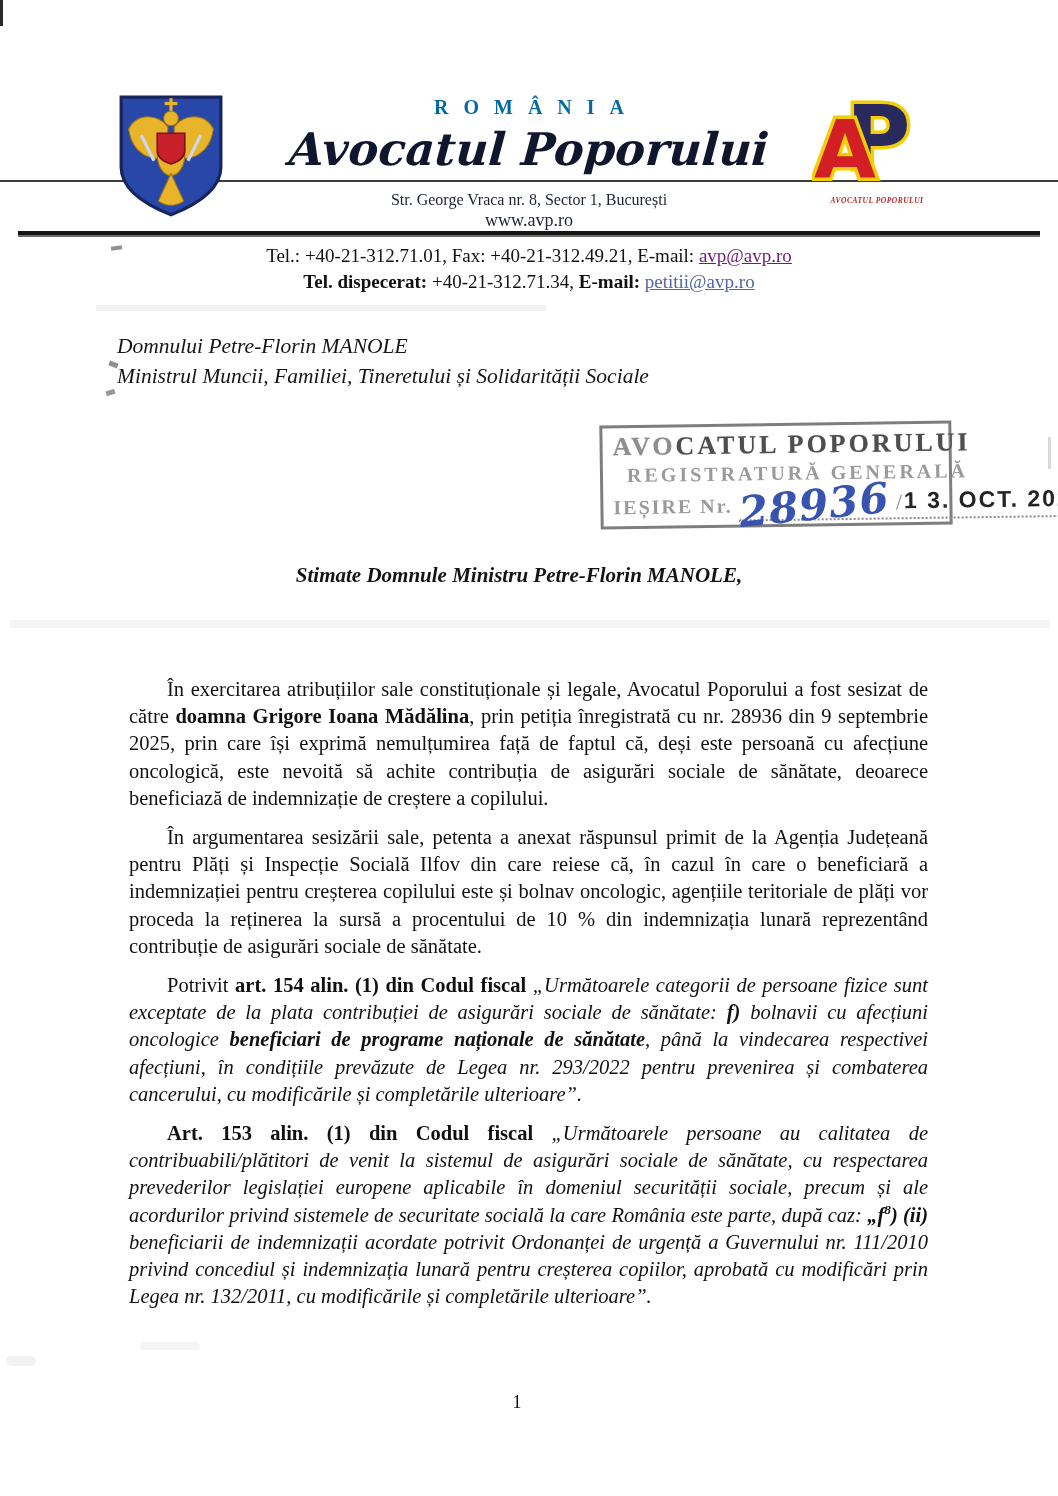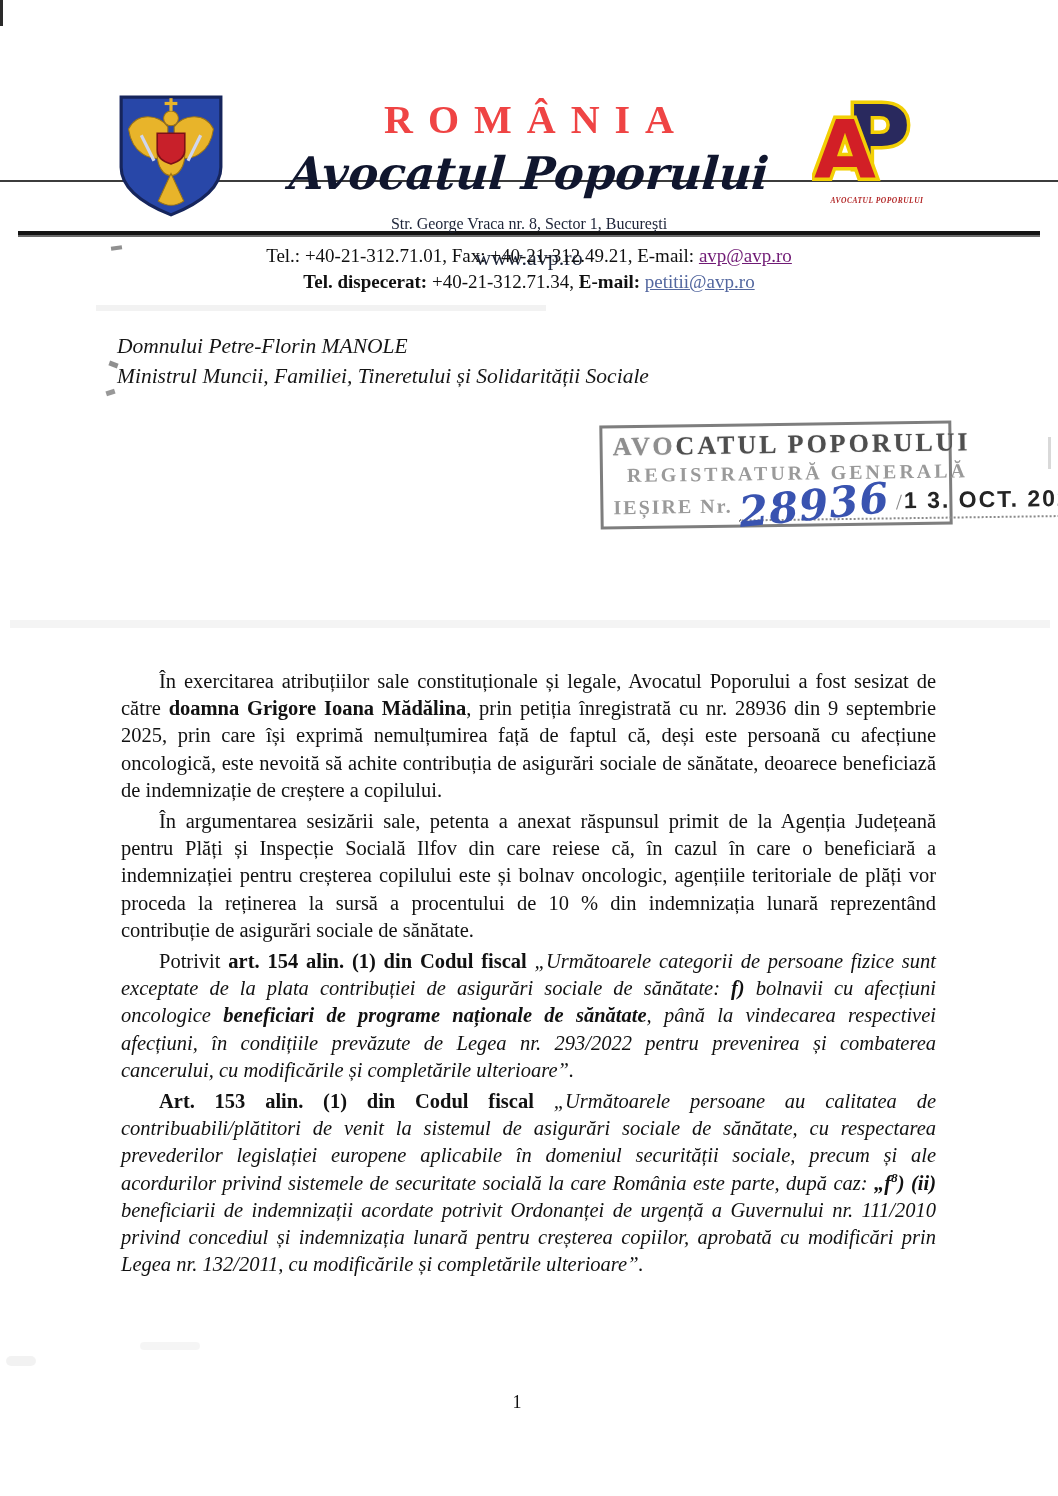--- a/index.html
+++ b/index.html
@@ -9,32 +9,32 @@
     margin:0 auto;
     background:#ffffff;
     font-family:"Liberation Serif","DejaVu Serif",serif;
     color:#1a1a1a;
     overflow:hidden;
   }
   
   .coa{position:absolute;left:117px;top:95px;width:108px;height:122px;}
   .hdr-center{position:absolute;left:0;right:0;top:96px;text-align:center;}
   .country{
-    font-size:40px;font-weight:bold;letter-spacing:15px;
-    color:#ef4444;margin:0;padding-left:15px;
+    font-size:20px;font-weight:bold;letter-spacing:15px;
+    color:#0369a1;margin:0;padding-left:15px;
   }
   .script-name{
     font-family:"DejaVu Serif","Liberation Serif",serif;
     font-style:italic;font-weight:bold;
     font-size:45px;line-height:50px;
     color:#10162e;margin-top:6px;
     transform:skewX(-4deg);
   }
   .addr{font-size:16px;color:#1d2438;margin-top:16px;}
-  .www{font-size:22px;color:#1d2438;margin-top:12px;}
+  .www{font-size:18px;color:#1d2438;margin-top:1px;}
   .ap-logo{position:absolute;left:812px;top:92px;width:120px;height:102px;}
   .ap-caption{
     position:absolute;left:822px;top:196px;width:110px;
     font-size:7.5px;font-weight:bold;font-style:italic;
     color:#b32828;text-align:center;letter-spacing:.5px;
   }
   .rule-thin{position:absolute;left:0;top:180px;width:1058px;height:2px;background:#3c3c3c;}
   .rule-thick{
     position:absolute;left:18px;top:231px;width:1022px;height:4px;
     background:#141414;border-bottom:2px solid #6a6a6a;
@@ -72,21 +72,21 @@
   .stamp-date{
     font-family:"Liberation Sans","DejaVu Sans",sans-serif;
     font-weight:bold;font-size:23px;color:#242424;letter-spacing:2px;
     padding-bottom:3px;white-space:nowrap;
   }
   
   .salutation{position:absolute;left:0;right:20px;top:563px;text-align:center;
     font-size:21px;font-weight:bold;font-style:italic;color:#141414;}
   .body-text{position:absolute;left:117px;right:118px;top:664px;
     font-size:20.5px;line-height:27.2px;text-align:justify;color:#111;}
-  .body-text p{margin:4px;text-indent:38px;}
+  .body-text p{margin:12px;text-indent:38px;}
   .body-text p.gap{margin-top:28px;}
   sup{font-size:.65em;line-height:0;}
   
   .pageno{position:absolute;left:0;right:24px;top:1392px;text-align:center;font-size:18px;color:#111;}
   
   .art{position:absolute;pointer-events:none;}
   .a-corner{left:0;top:0;width:3px;height:26px;background:#2a2a2a;}
   .a-m1{left:111px;top:246px;width:11px;height:4px;background:#555;opacity:.65;transform:rotate(-8deg);}
   .a-m2{left:109px;top:362px;width:9px;height:5px;background:#444;opacity:.6;transform:rotate(20deg);}
   .a-m3{left:106px;top:390px;width:9px;height:5px;background:#444;opacity:.55;transform:rotate(-18deg);}
@@ -157,20 +157,21 @@
     <div class="stamp-l3">
       <span class="stamp-exit">IEȘIRE Nr.</span>
       <span class="stamp-fill">
         <span class="stamp-num">28936</span>
         <span class="stamp-slash">/</span>
         <span class="stamp-date">1 3. OCT. 2025</span>
       </span>
     </div>
   </div>
 
+  <div class="salutation">Stimate Domnule Ministru Petre-Florin MANOLE,</div>
 
   <div class="body-text">
     <p><span>În exercitarea atribuțiilor sale constituționale și legale, Avocatul Poporului a fost sesizat de către </span><span class="b">doamna Grigore Ioana Mădălina</span><span>, prin petiția înregistrată cu nr. 28936 din 9 septembrie 2025, prin care își exprimă nemulțumirea față de faptul că, deși este persoană cu afecțiune oncologică, este nevoită să achite contribuția de asigurări sociale de sănătate, deoarece beneficiază de indemnizație de creștere a copilului.</span></p>
     <p>În argumentarea sesizării sale, petenta a anexat răspunsul primit de la Agenția Județeană pentru Plăți și Inspecție Socială Ilfov din care reiese că, în cazul în care o beneficiară a indemnizației pentru creșterea copilului este și bolnav oncologic, agențiile teritoriale de plăți vor proceda la reținerea la sursă a procentului de 10 % din indemnizația lunară reprezentând contribuție de asigurări sociale de sănătate.</p>
     <p><span>Potrivit </span><span class="b">art. 154 alin. (1) din Codul fiscal </span><span class="i">„Următoarele categorii de persoane fizice sunt exceptate de la plata contribuției de asigurări sociale de sănătate: </span><span class="bi">f)</span><span class="i"> bolnavii cu afecțiuni oncologice </span><span class="bi">beneficiari de programe naționale de sănătate</span><span class="i">, până la vindecarea respectivei afecțiuni, în condițiile prevăzute de Legea nr. 293/2022 pentru prevenirea și combaterea cancerului, cu modificările și completările ulterioare”.</span></p>
     <p><span class="b">Art. 153 alin. (1) din Codul fiscal </span><span class="i">„Următoarele persoane au calitatea de contribuabili/plătitori de venit la sistemul de asigurări sociale de sănătate, cu respectarea prevederilor legislației europene aplicabile în domeniul securității sociale, precum și ale acordurilor privind sistemele de securitate socială la care România este parte, după caz: </span><span class="bi">„f</span><sup class="bi">8</sup><span class="bi">) (ii)</span><span class="i"> beneficiarii de indemnizații acordate potrivit Ordonanței de urgență a Guvernului nr. 111/2010 privind concediul și indemnizația lunară pentru creșterea copiilor, aprobată cu modificări prin Legea nr. 132/2011, cu modificările și completările ulterioare”.</span></p>
   </div>
 
   <div class="pageno">1</div>
 

